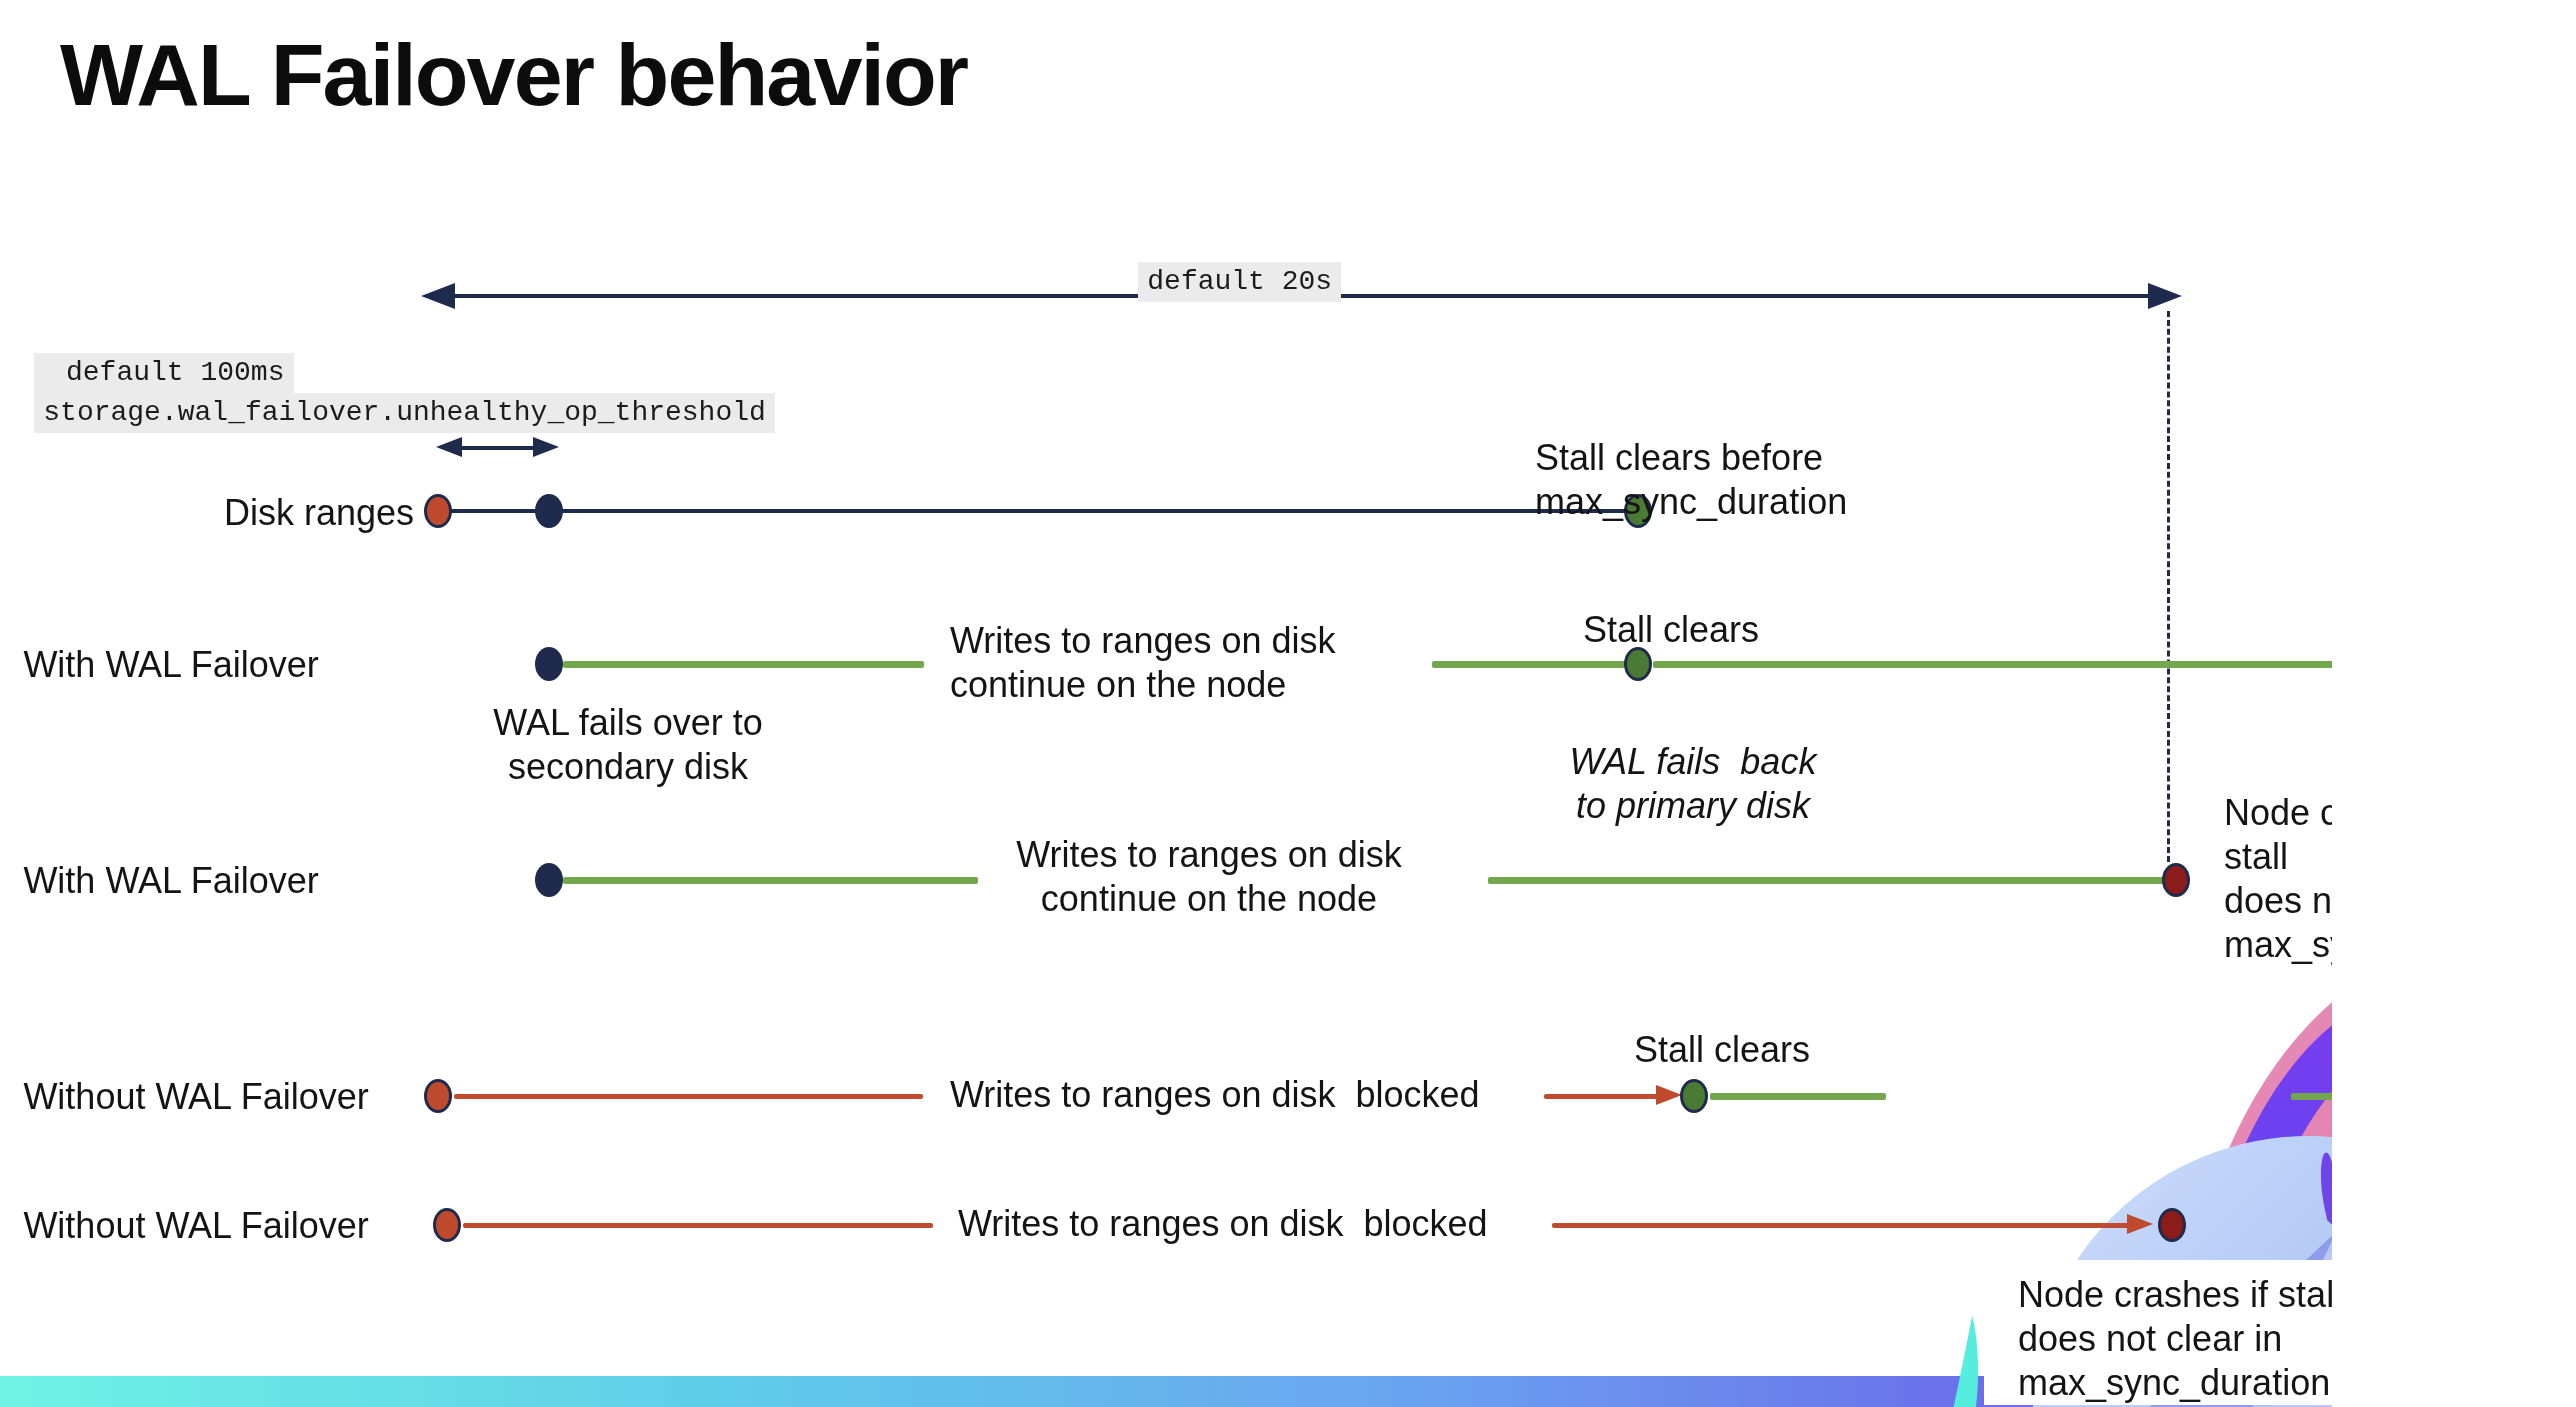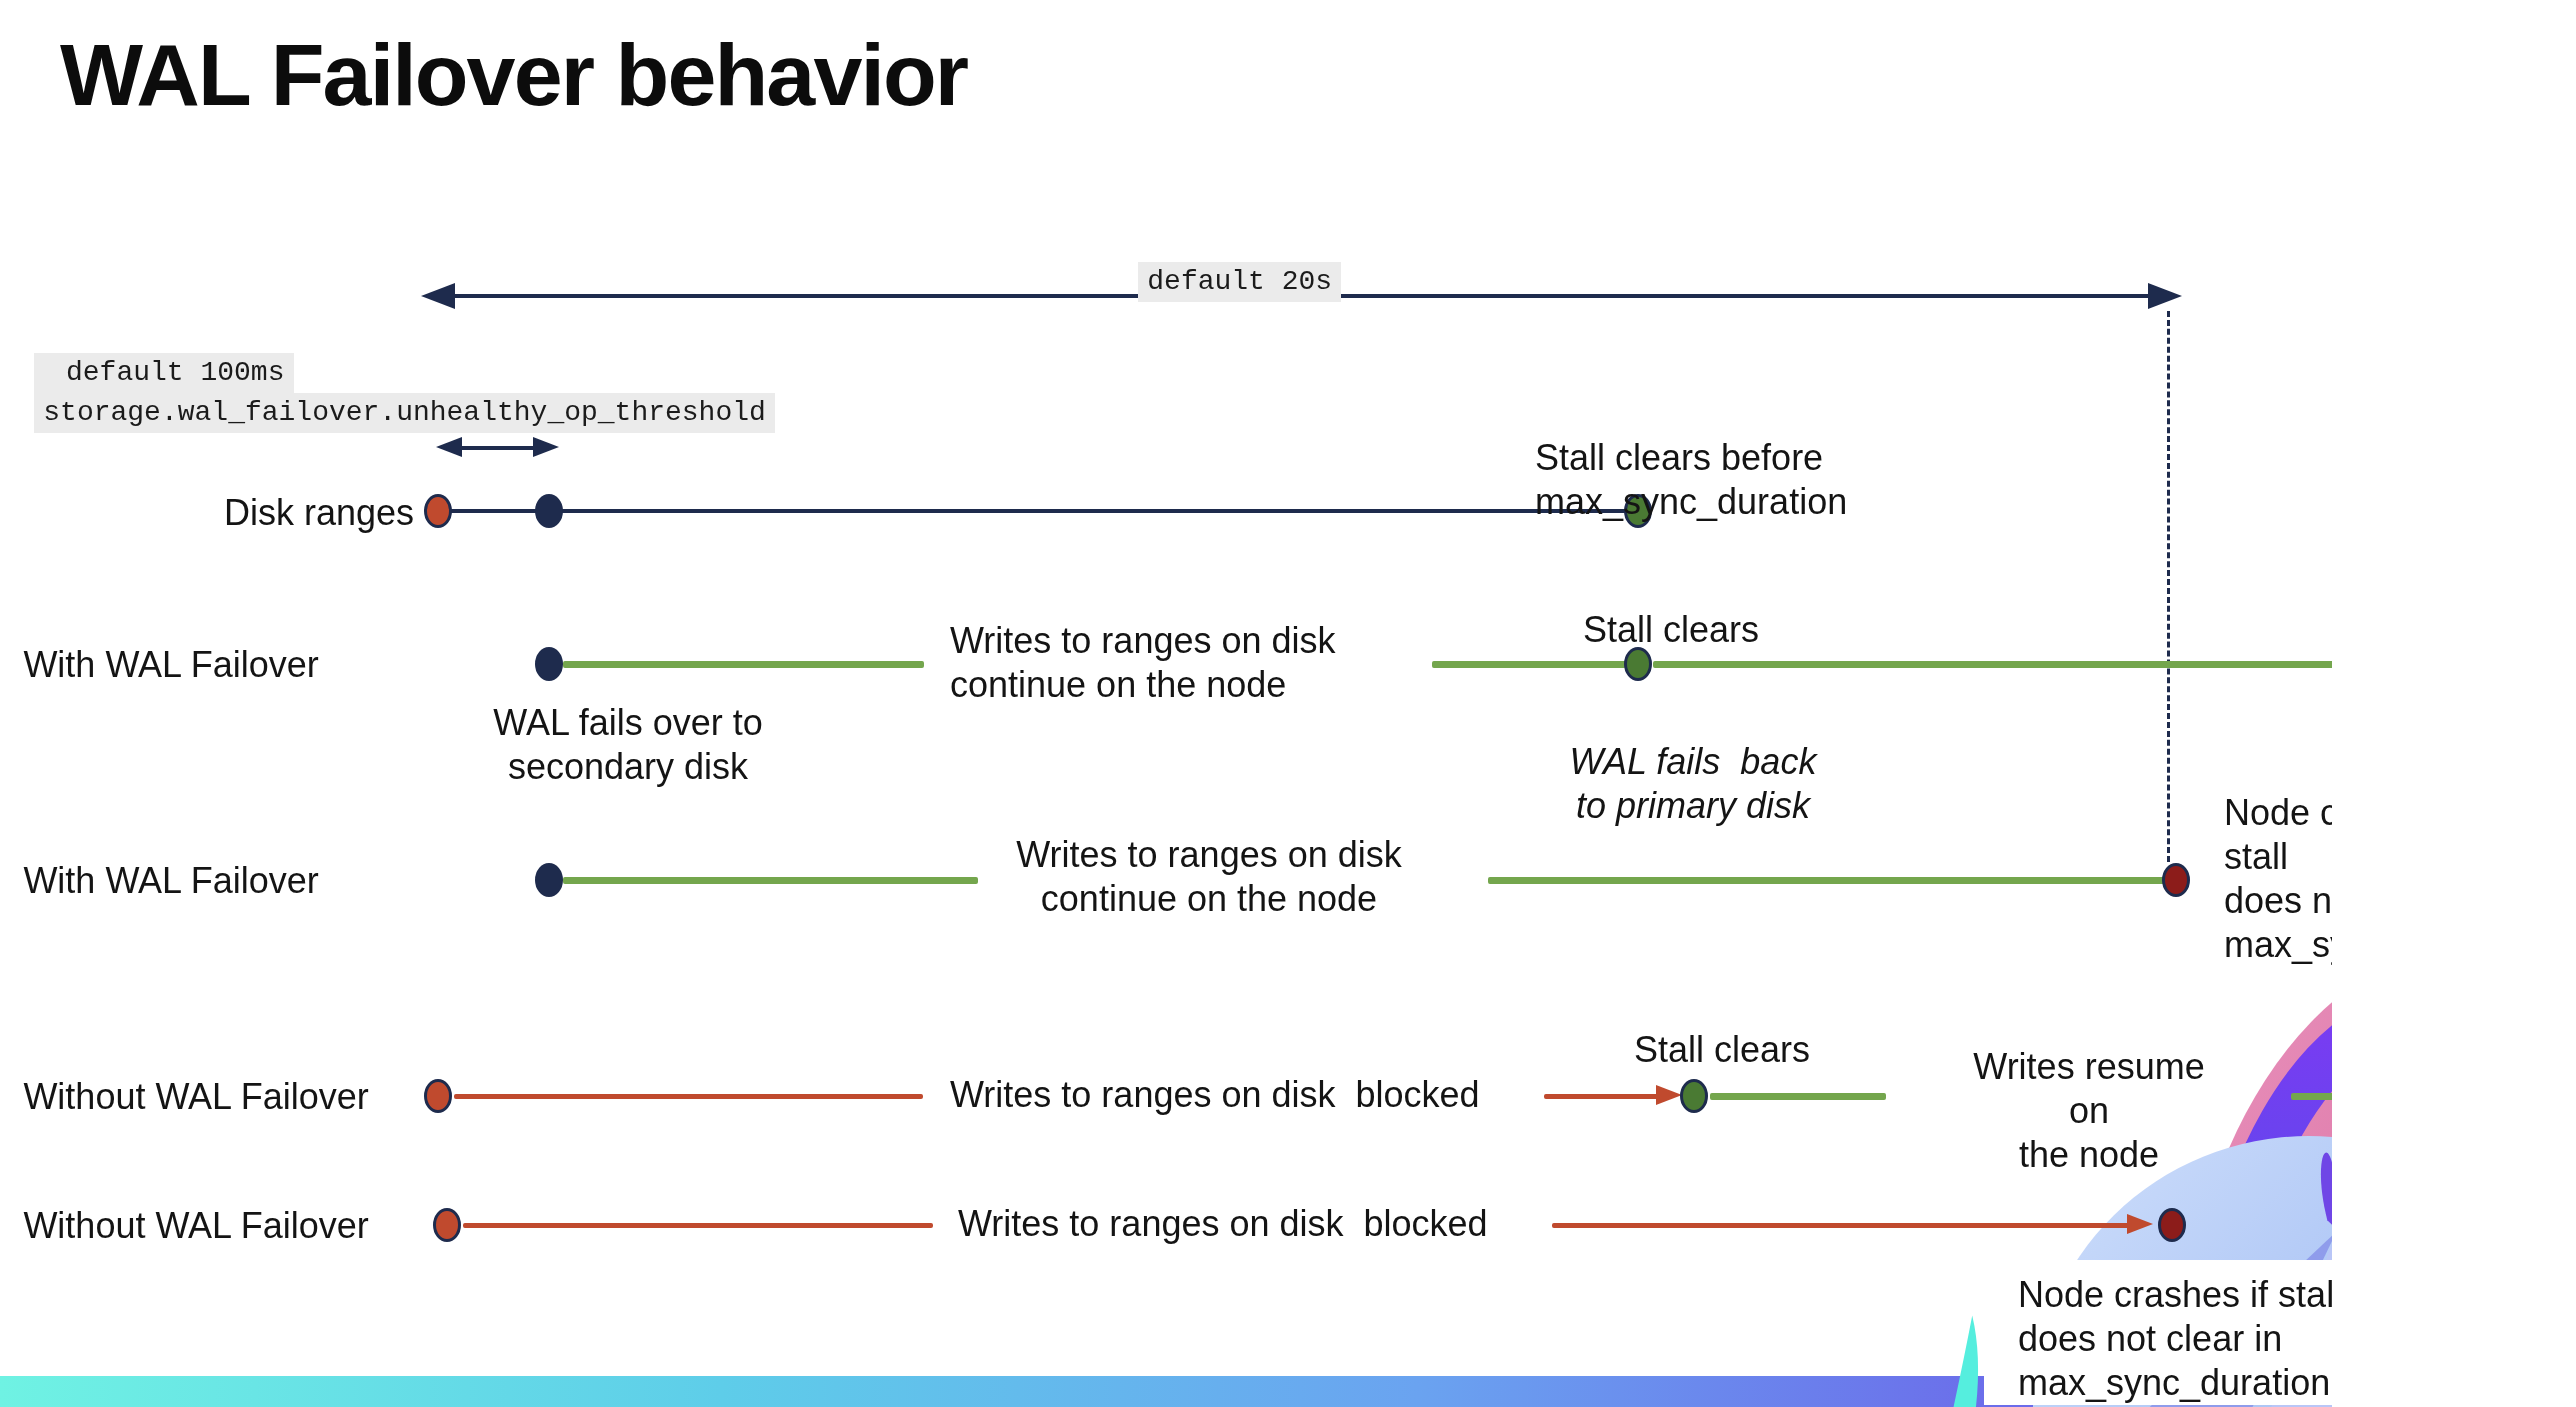--- a/index.html
+++ b/index.html
@@ -149,22 +149,20 @@
   <div class="rowlabel" style="left:23.4px;top:1076px;">Without WAL Failover</div>
   <div class="seg seg-red" style="left:454px;top:1094px;width:469px;"></div>
   <div class="seg seg-red" style="left:1544px;top:1094px;width:120px;"></div>
   <div class="ah ah-right-red" style="left:1656px;top:1085px;"></div>
   <div class="seg seg-green" style="left:1710px;top:1093px;width:176px;"></div>
   <div class="seg seg-green" style="left:2291px;top:1093px;width:160px;"></div>
   <div class="dot dot-red" style="left:424px;top:1079px;"></div>
   <div class="dot dot-green" style="left:1680px;top:1079px;"></div>
   <div class="note" style="left:950px;top:1073px;">Writes to ranges on disk  blocked</div>
   <div class="note center" style="left:1722px;top:1028px;">Stall clears</div>
-  <div class="note center" style="left:2089px;top:1045px;">Writes resume on
-the node</div>
 
   <div class="rowlabel" style="left:23.4px;top:1205px;">Without WAL Failover</div>
   <div class="seg seg-red" style="left:463px;top:1223px;width:470px;"></div>
   <div class="seg seg-red" style="left:1552px;top:1223px;width:581px;"></div>
   <div class="ah ah-right-red" style="left:2127px;top:1214px;"></div>
   <div class="dot dot-red" style="left:433px;top:1208px;"></div>
   <div class="dot dot-darkred" style="left:2158px;top:1208px;"></div>
   <div class="note" style="left:958px;top:1202px;">Writes to ranges on disk  blocked</div>
 
   <div class="crashbox">

